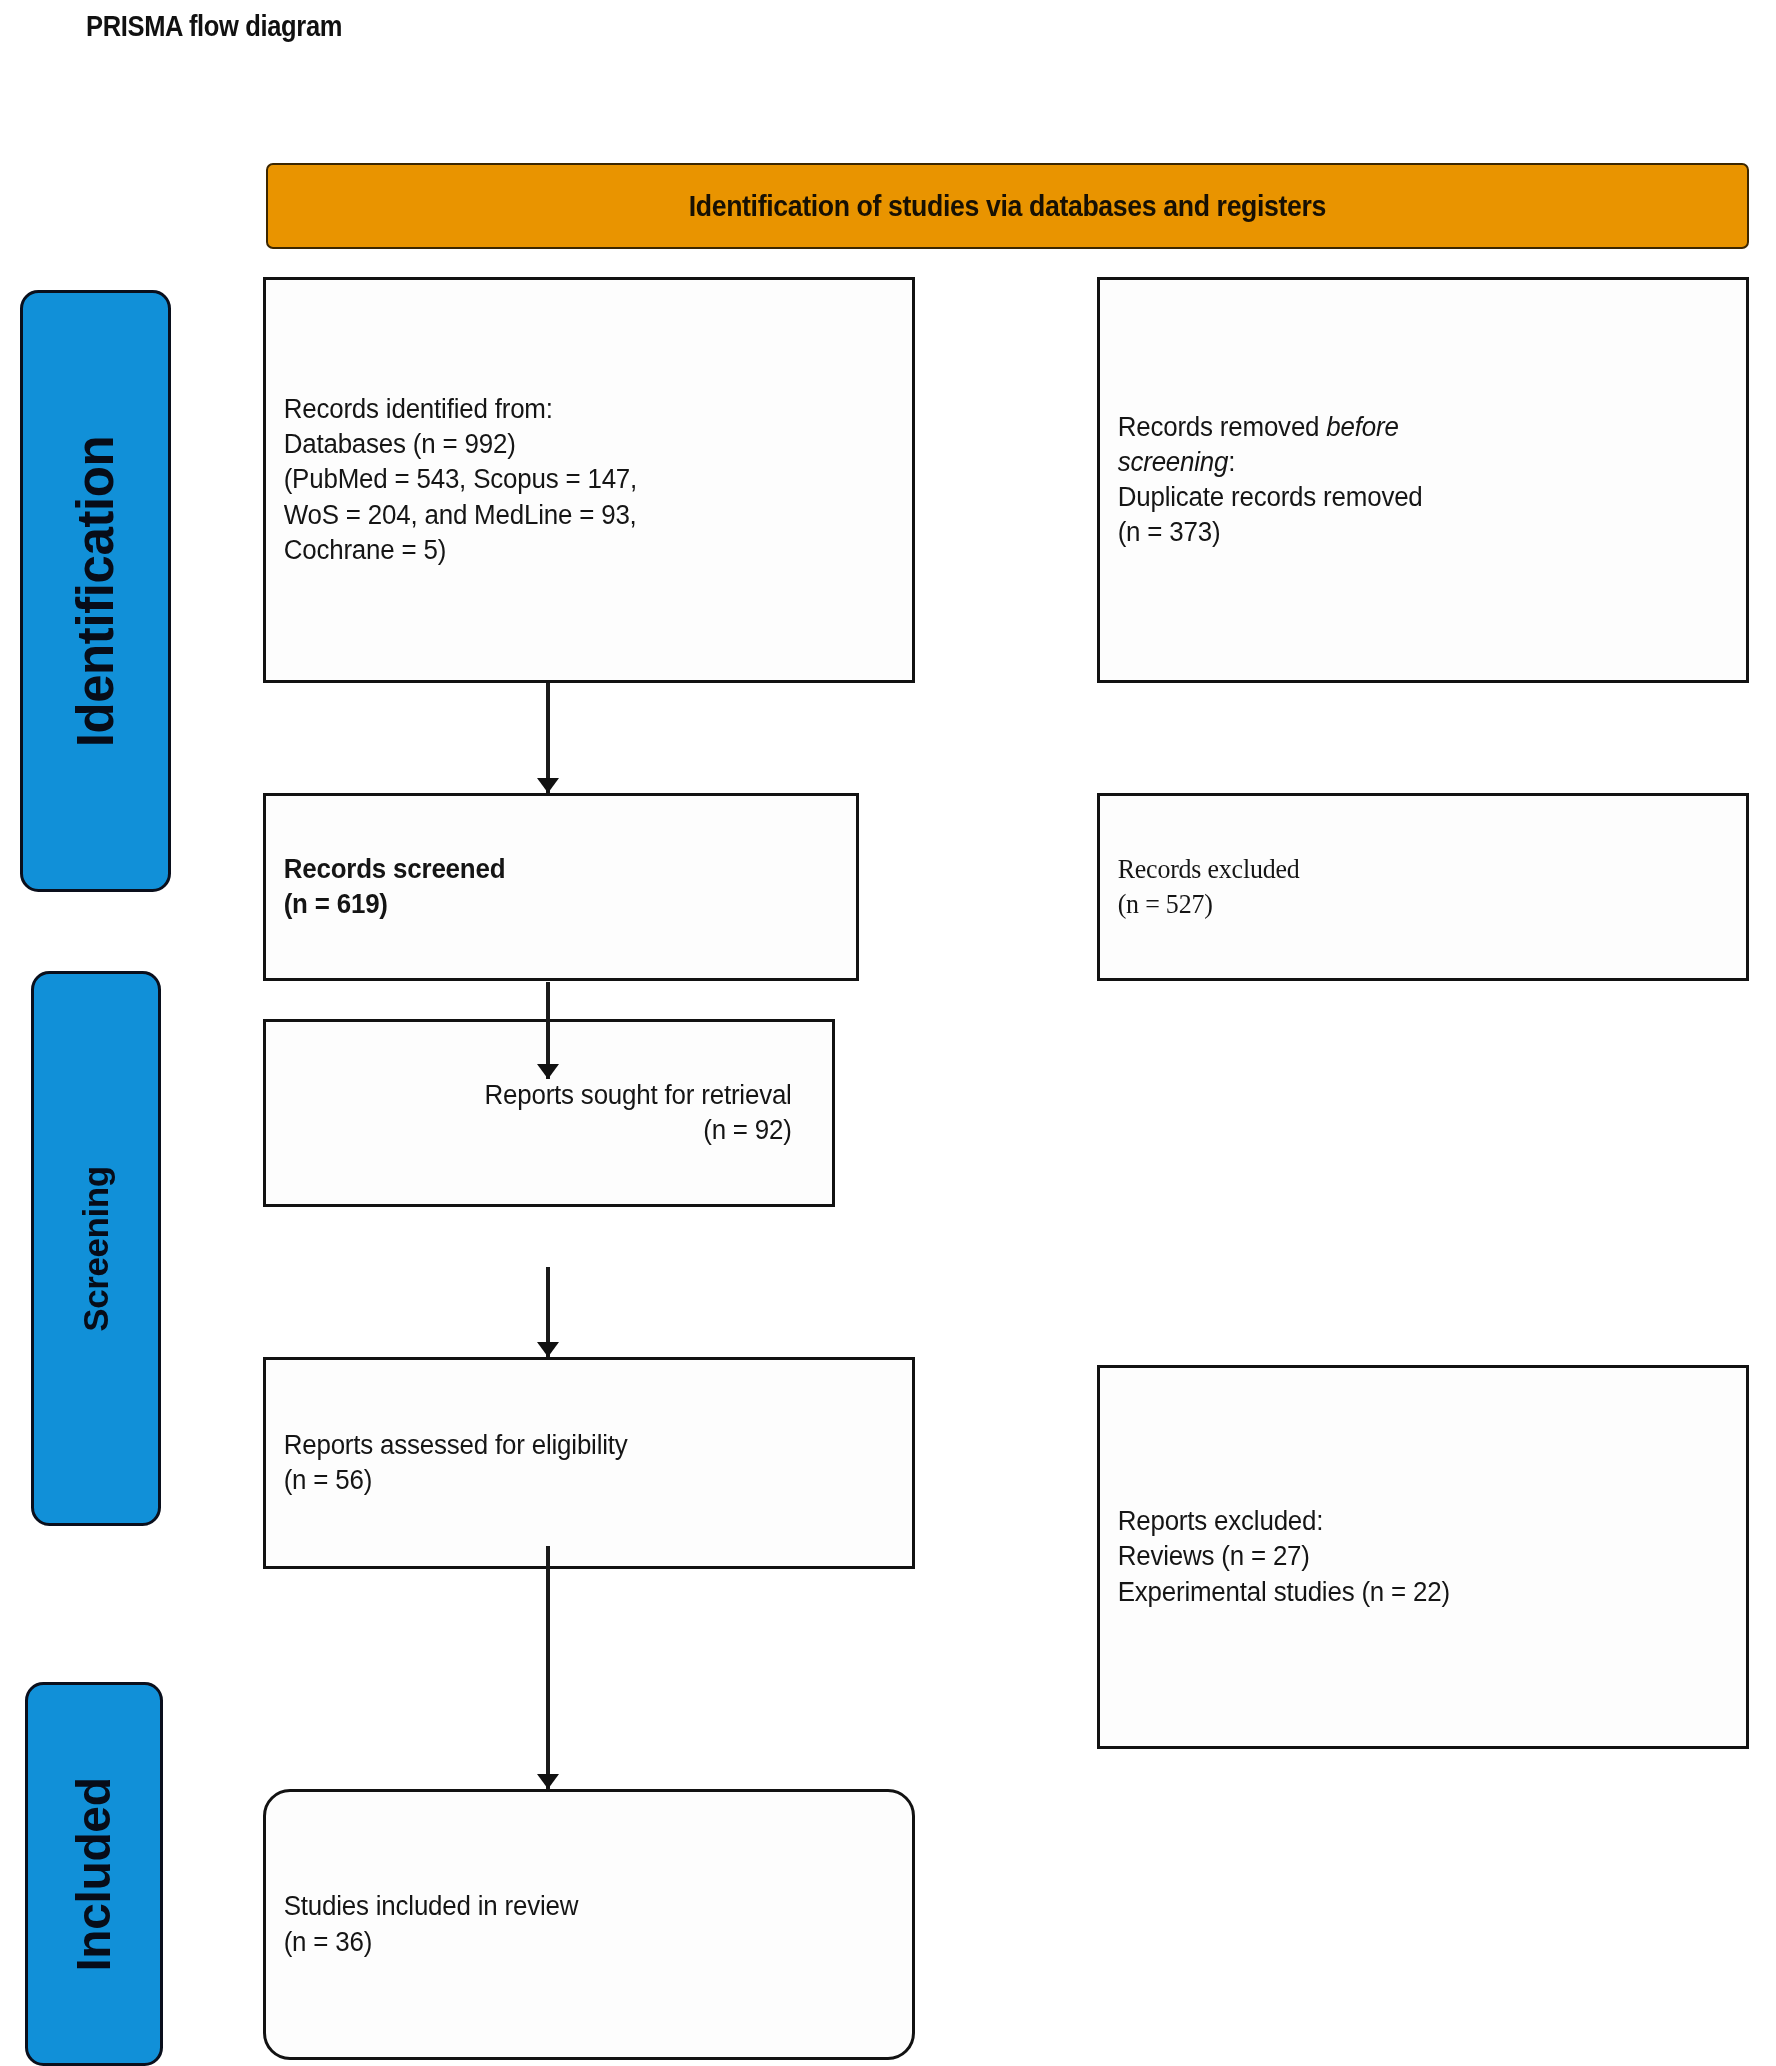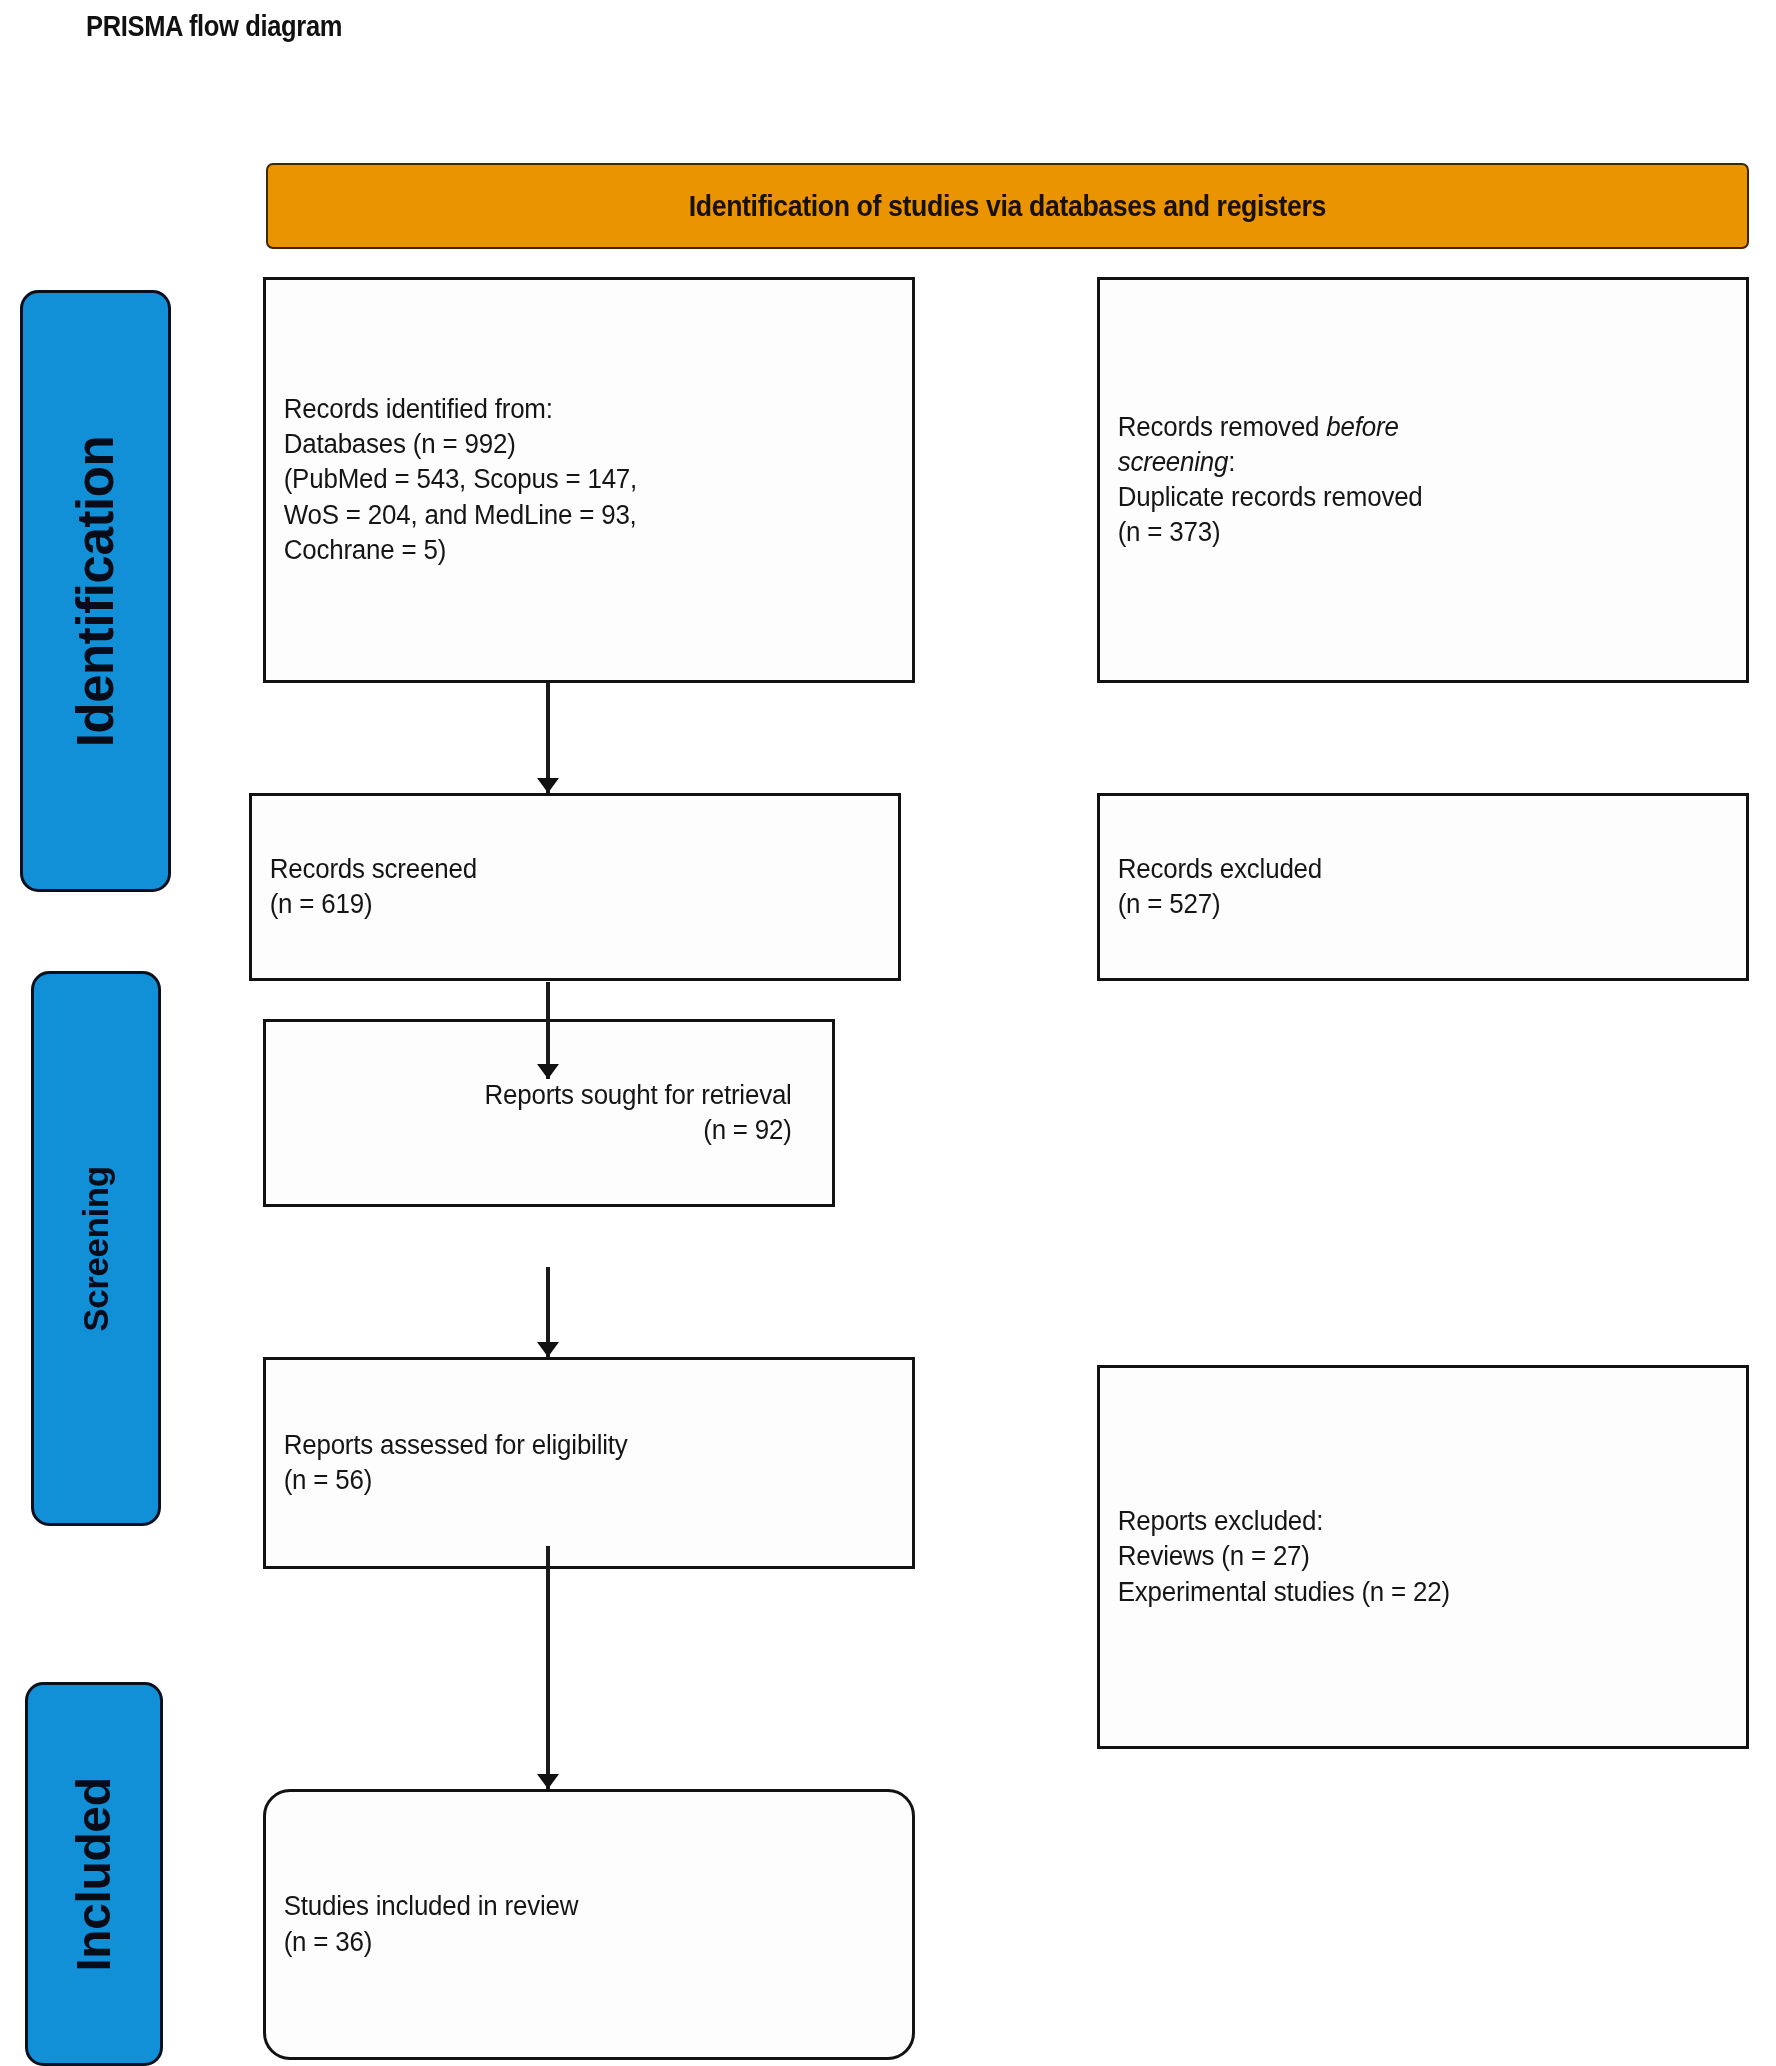--- a/index.html
+++ b/index.html
@@ -97,28 +97,28 @@
     color: #151515;
     letter-spacing: -0.2px;
     transform: scaleX(0.96);
     transform-origin: left center;
     width: 104%;
   }
   .flow-box-text .it { font-style: italic; }
 
   
   #box-records-identified      { left: 263px; top: 277px;  width: 652px; height: 406px; }
-  #box-records-screened        { left: 249px; top: 793px; width: 652px; height: 188px; }
+  #box-records-screened        { left: 263px; top: 793px; width: 596px; height: 188px; font-weight: bold; }
   #box-reports-sought          { left: 263px; top: 1019px; width: 572px; height: 188px; text-align: right; }
   #box-reports-assessed        { left: 263px; top: 1357px; width: 652px; height: 212px; }
   #box-studies-included        { left: 263px; top: 1789px; width: 652px; height: 271px; border-radius: 27px; }
 
   
   #box-records-removed         { left: 1097px; top: 277px;  width: 652px; height: 406px; }
-  #box-records-excluded        { left: 1097px; top: 793px; width: 652px; height: 188px; }
+  #box-records-excluded        { left: 1097px; top: 793px; width: 652px; height: 188px; font-family: Liberation Serif, serif; }
   #box-reports-not-retrieved   { left: 1097px; top: 1091px; width: 652px; height: 188px; }
   #box-reports-excluded        { left: 1097px; top: 1365px; width: 652px; height: 384px; }
 
   
   .connector {
     position: absolute;
     left: 546px;
     width: 3.5px;
     background: #1a1a1a;
   }

